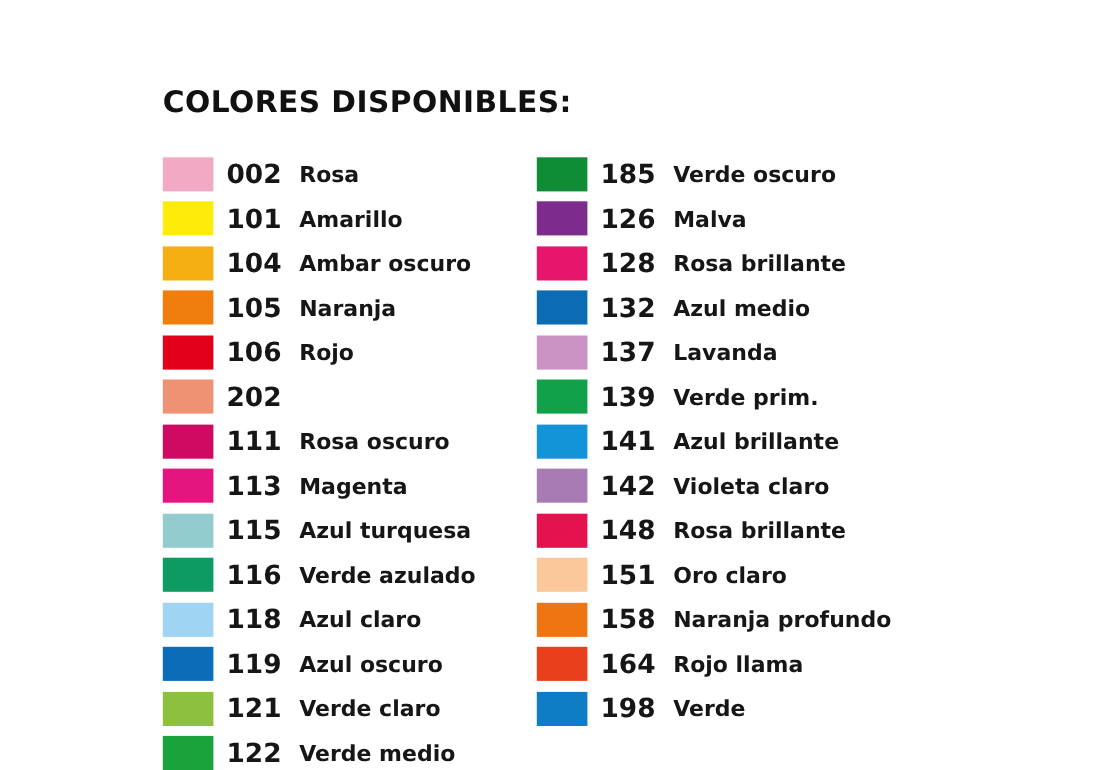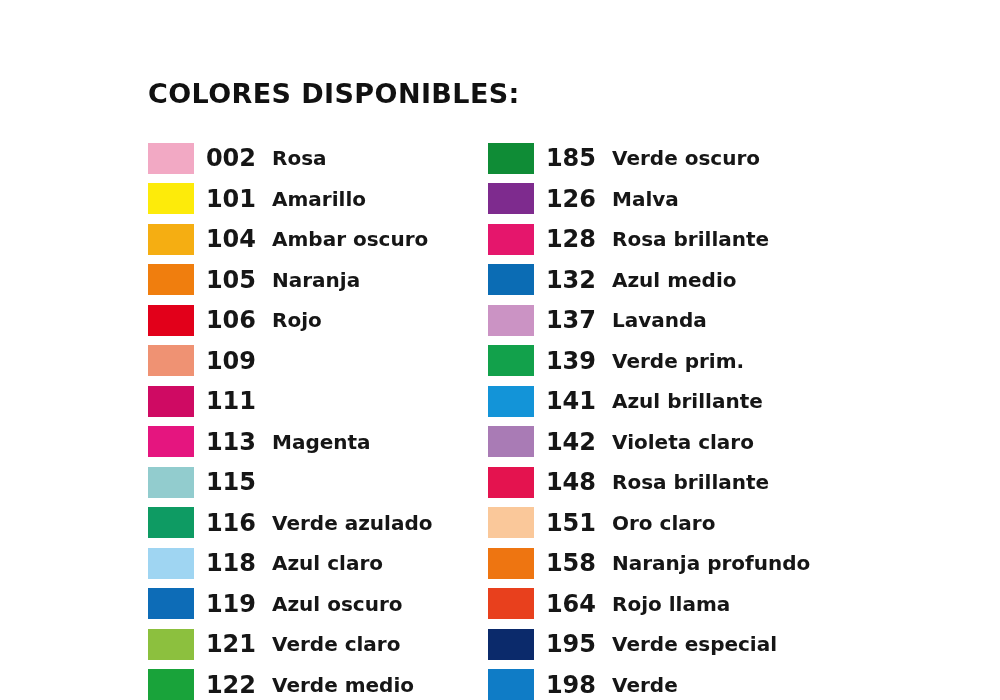--- a/index.html
+++ b/index.html
@@ -104,34 +104,36 @@
           <div class="code">105</div>
           <div class="cname">Naranja</div>
         </div>
         <div class="row">
           <div class="swatch" style="background: rgb(226, 0, 26);"></div>
           <div class="code">106</div>
           <div class="cname">Rojo</div>
         </div>
         <div class="row">
           <div class="swatch" style="background: rgb(239, 146, 115);"></div>
-          <div class="code">109</div>
+          <div class="code">202</div>
         </div>
         <div class="row">
           <div class="swatch" style="background: rgb(207, 10, 99);"></div>
           <div class="code">111</div>
+          <div class="cname">Rosa oscuro</div>
         </div>
         <div class="row">
           <div class="swatch" style="background: rgb(229, 21, 127);"></div>
           <div class="code">113</div>
           <div class="cname">Magenta</div>
         </div>
         <div class="row">
           <div class="swatch" style="background: rgb(146, 204, 206);"></div>
           <div class="code">115</div>
+          <div class="cname">Azul turquesa</div>
         </div>
         <div class="row">
           <div class="swatch" style="background: rgb(14, 155, 99);"></div>
           <div class="code">116</div>
           <div class="cname">Verde azulado</div>
         </div>
         <div class="row">
           <div class="swatch" style="background: rgb(159, 213, 242);"></div>
           <div class="code">118</div>
           <div class="cname">Azul claro</div>
@@ -207,25 +209,20 @@
           <div class="swatch" style="background: rgb(238, 117, 17);"></div>
           <div class="code">158</div>
           <div class="cname">Naranja profundo</div>
         </div>
         <div class="row">
           <div class="swatch" style="background: rgb(232, 64, 29);"></div>
           <div class="code">164</div>
           <div class="cname">Rojo llama</div>
         </div>
         <div class="row">
-          <div class="swatch" style="background: rgb(11, 42, 107);"></div>
-          <div class="code">195</div>
-          <div class="cname">Verde especial</div>
-        </div>
-        <div class="row">
           <div class="swatch" style="background: rgb(15, 124, 198);"></div>
           <div class="code">198</div>
           <div class="cname">Verde</div>
         </div>
       </div>
   </div>
 
 </div>
 
 </body></html>

